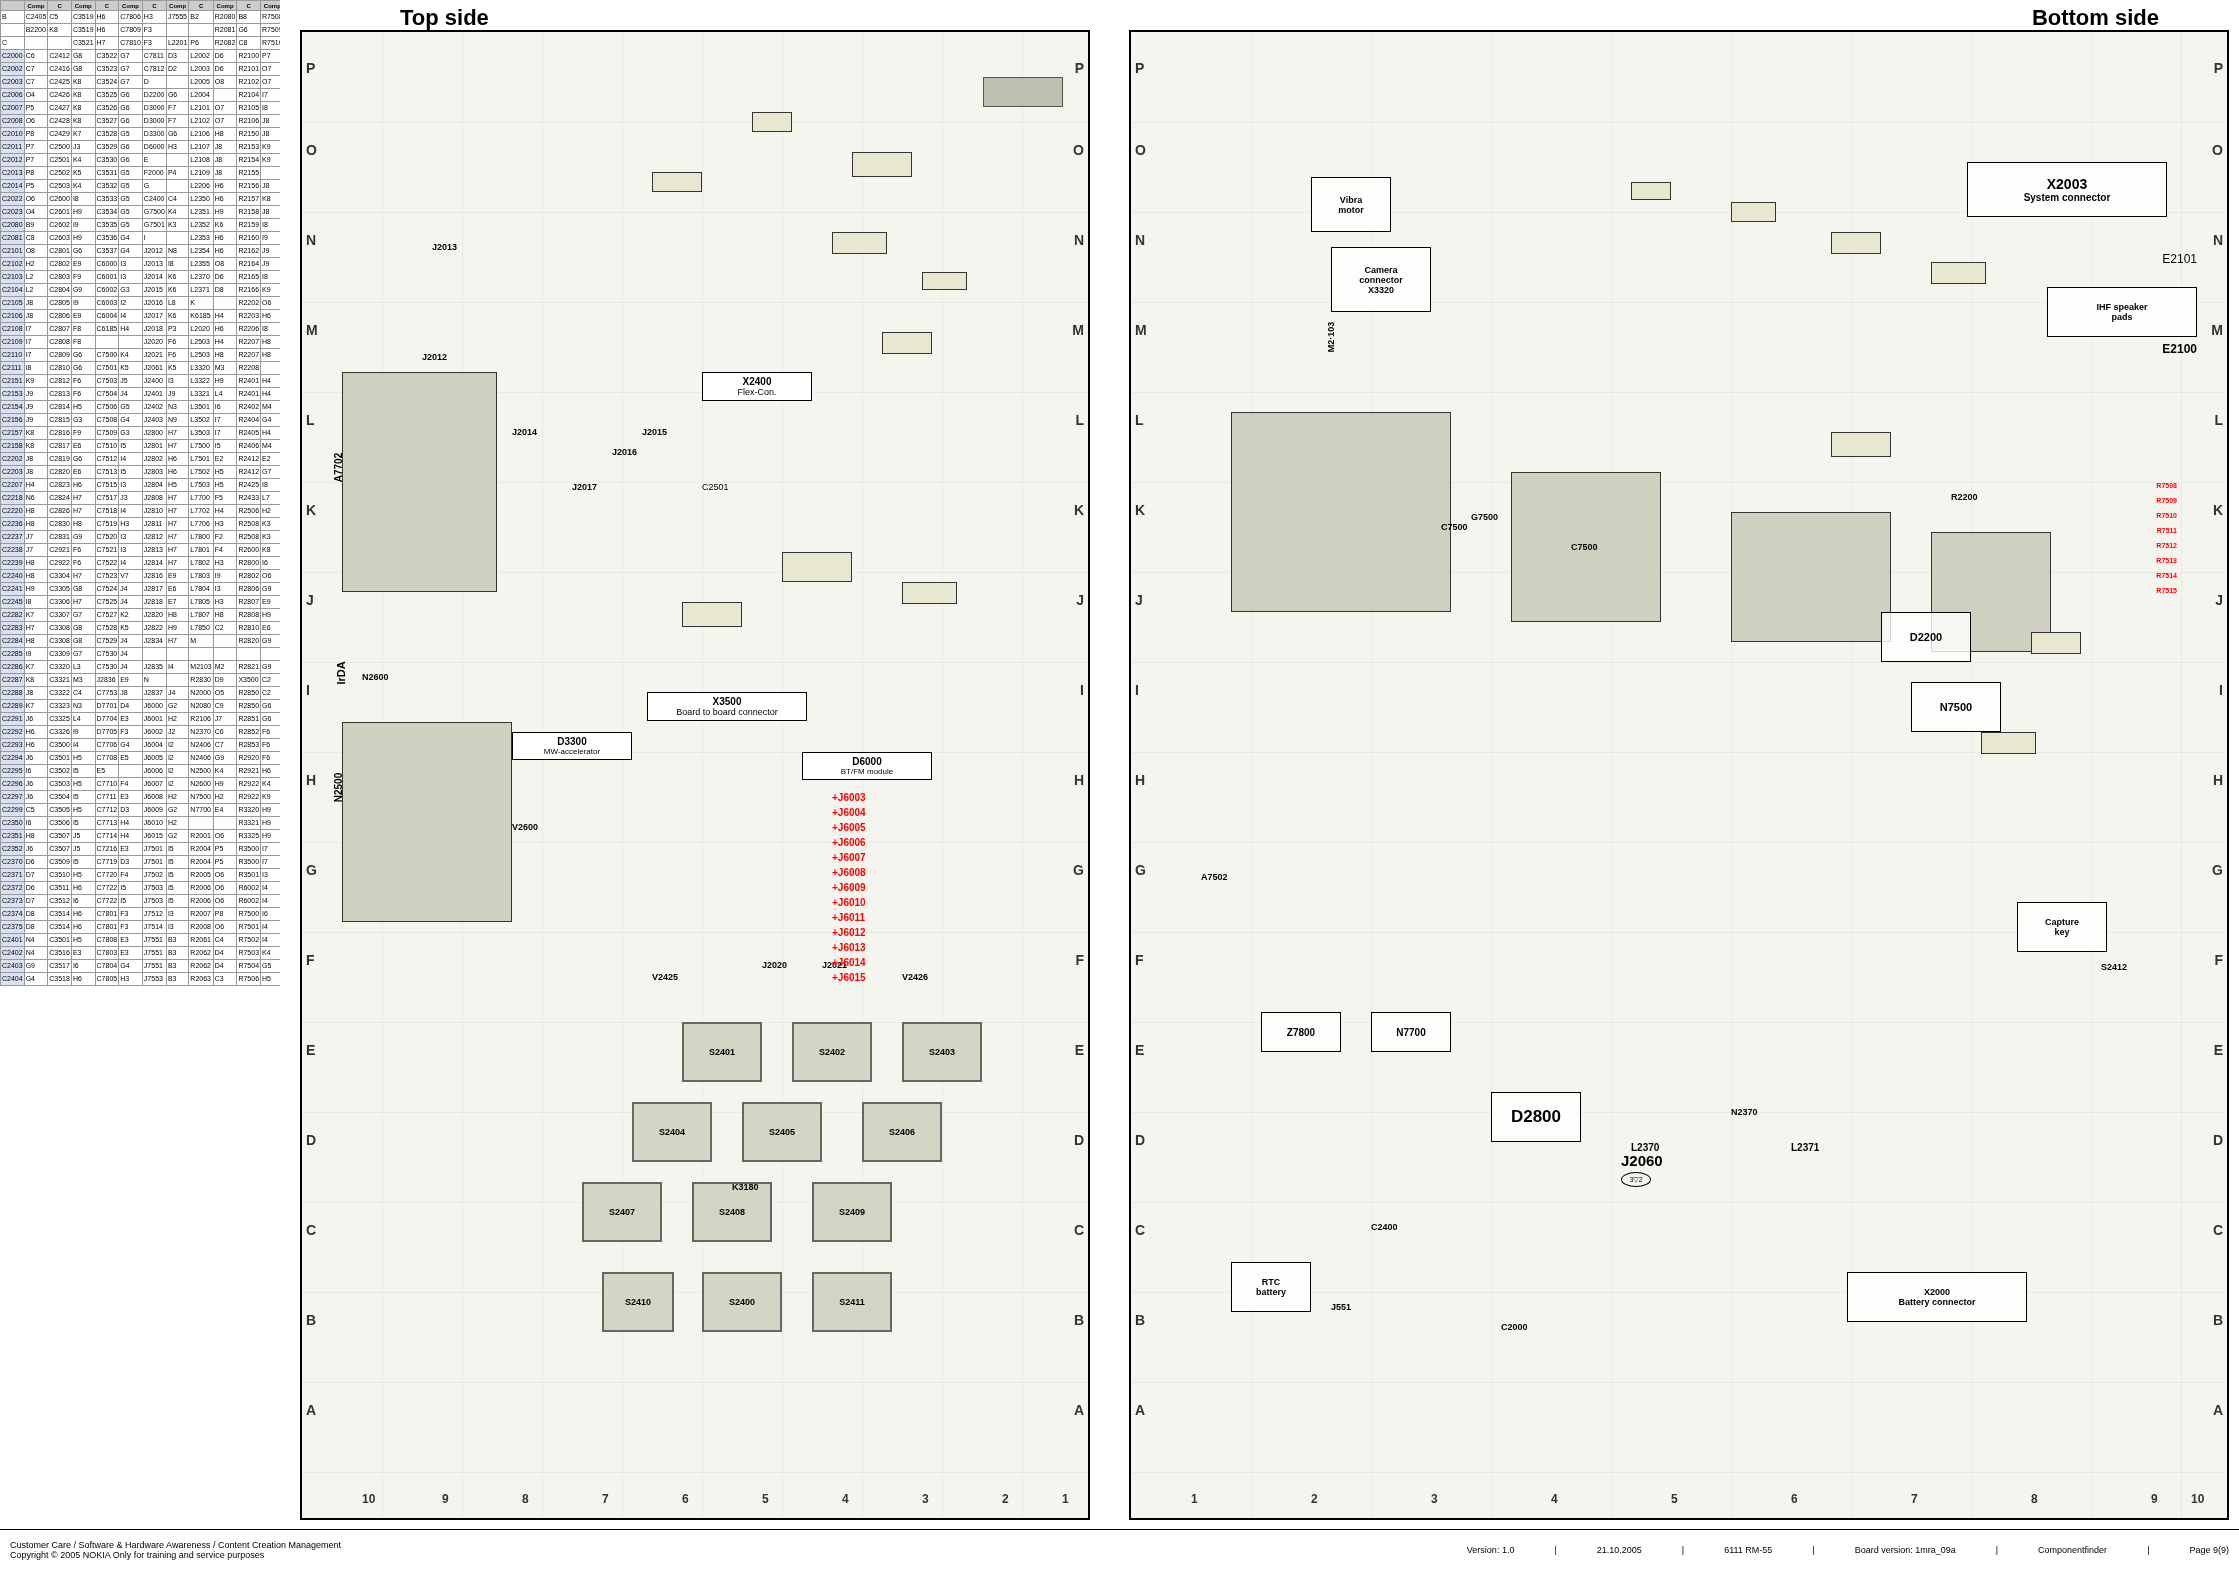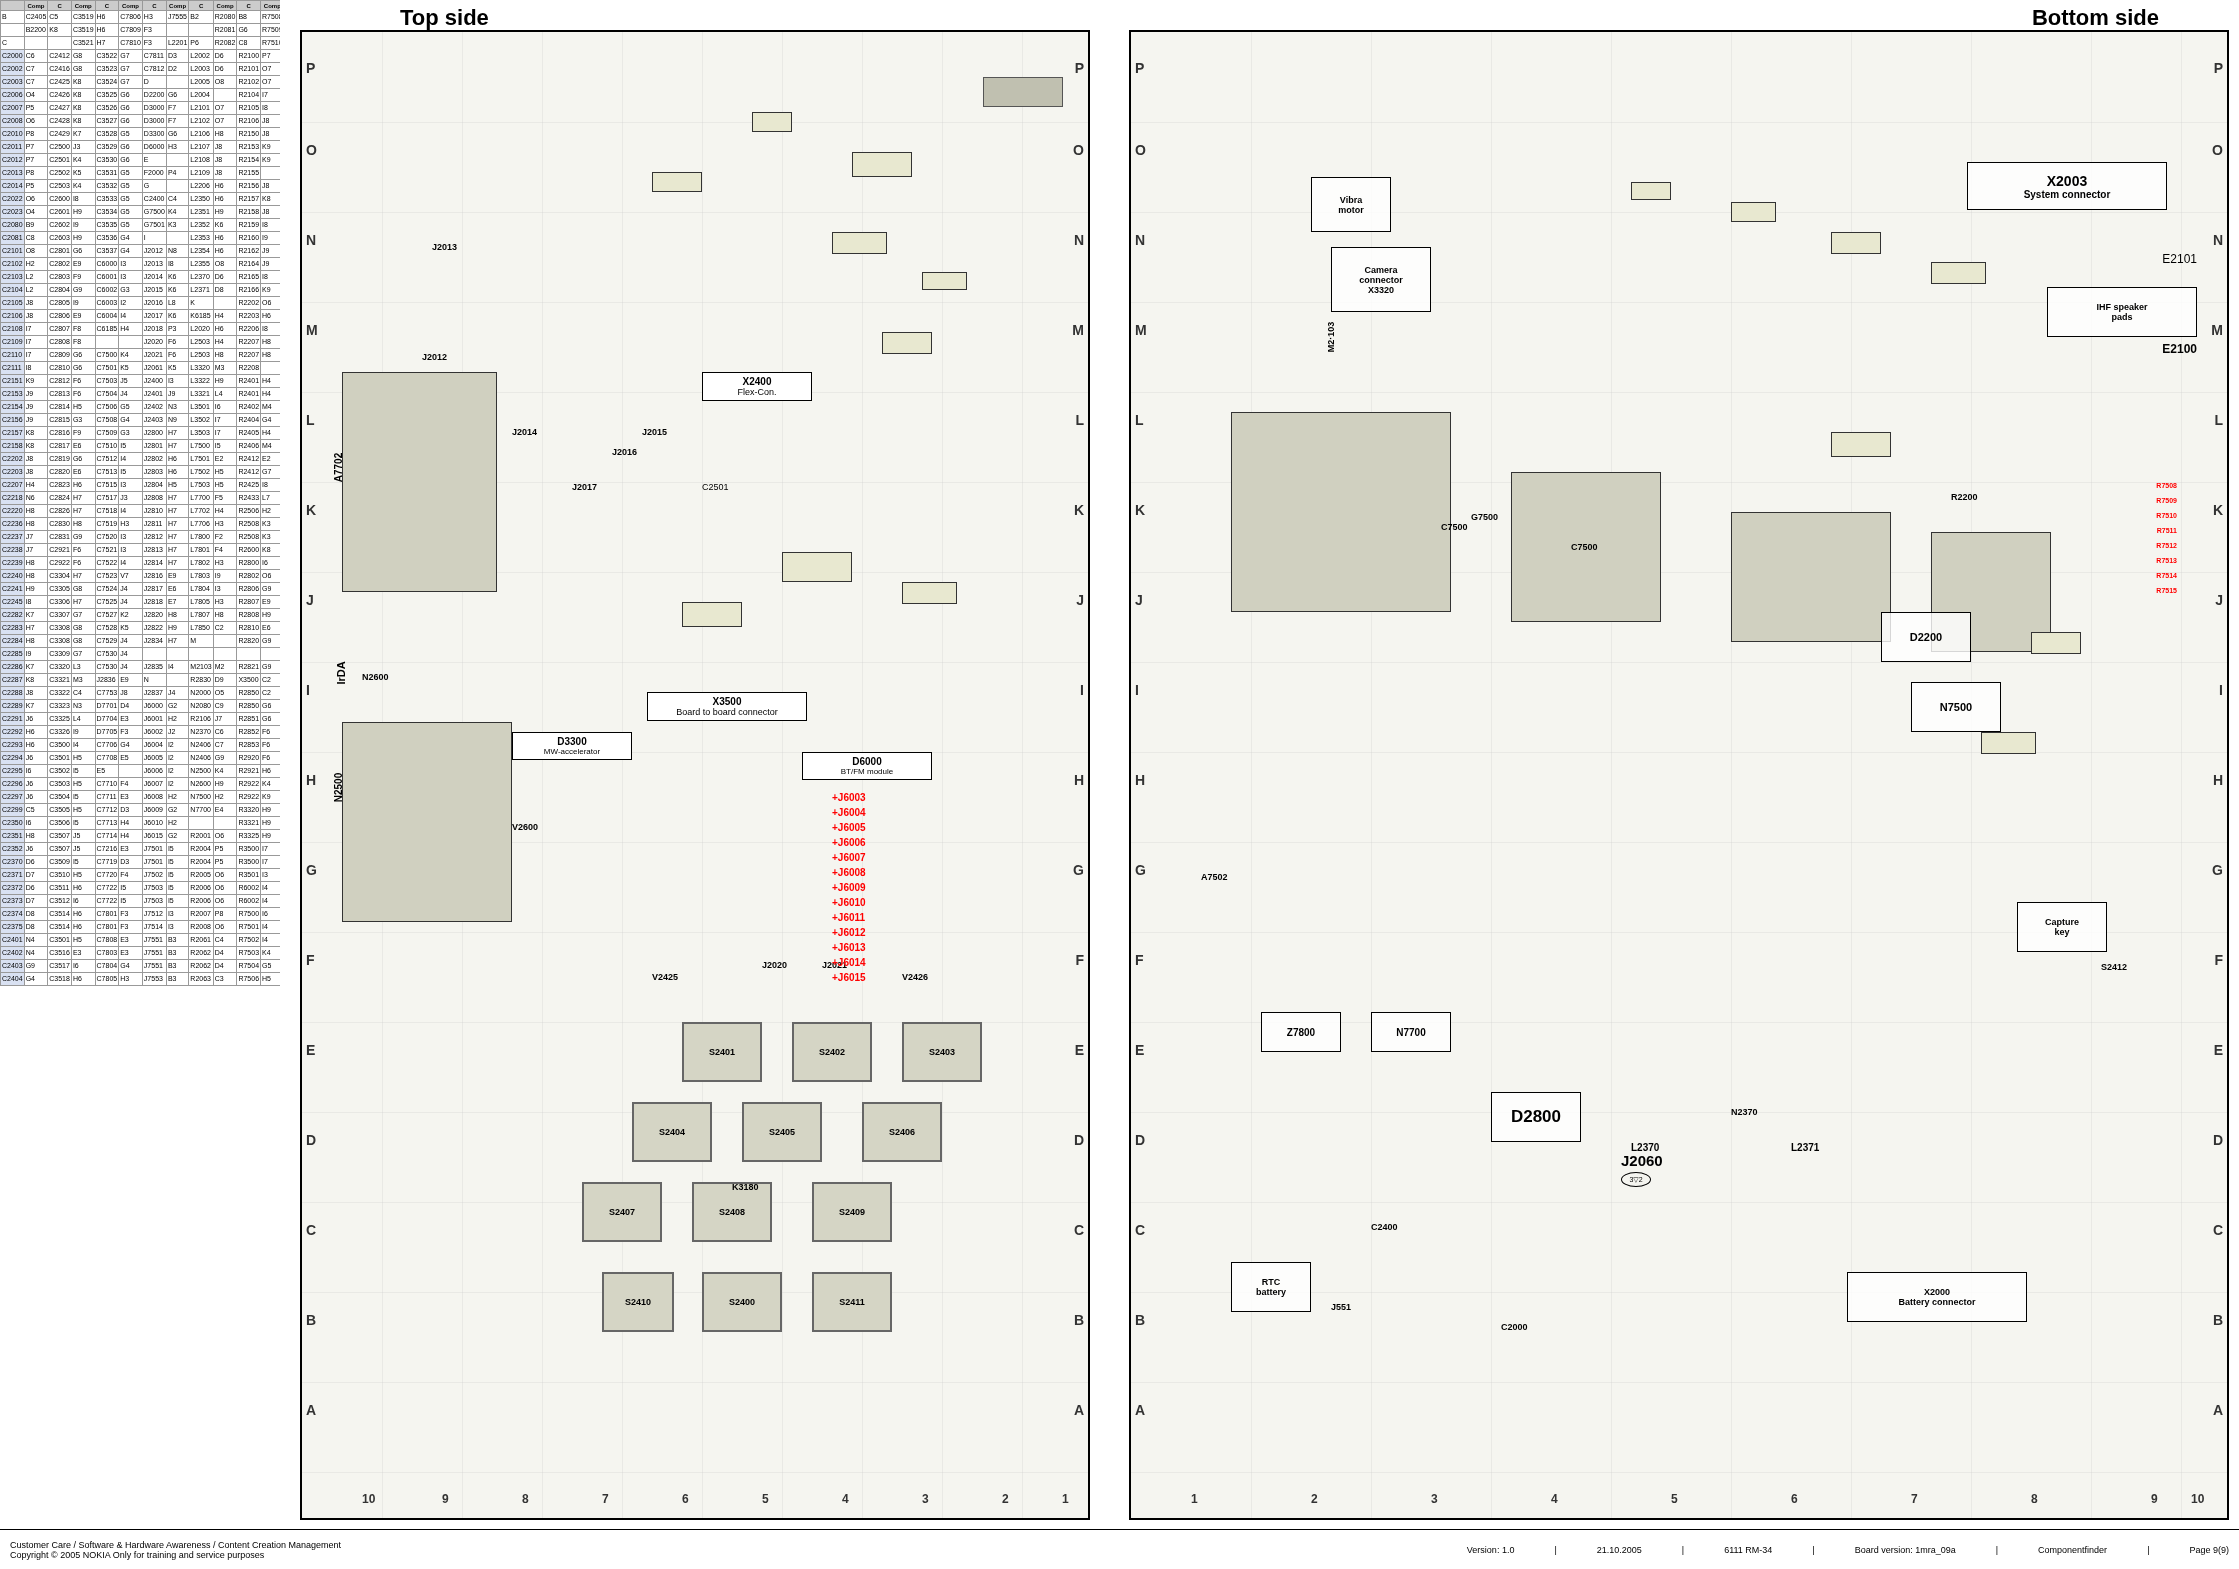--- a/index.html
+++ b/index.html
@@ -1525,21 +1525,21 @@
   <div class="grid-line-v" style="left:120px;opacity:0.3;"></div>
   <div class="grid-line-v" style="left:240px;opacity:0.3;"></div>
   <div class="grid-line-v" style="left:360px;opacity:0.3;"></div>
   <div class="grid-line-v" style="left:480px;opacity:0.3;"></div>
   <div class="grid-line-v" style="left:600px;opacity:0.3;"></div>
   <div class="grid-line-v" style="left:720px;opacity:0.3;"></div>
   <div class="grid-line-v" style="left:840px;opacity:0.3;"></div>
   <div class="grid-line-v" style="left:960px;opacity:0.3;"></div>
   <div class="grid-line-v" style="left:1050px;opacity:0.3;"></div>
 
-  <div class="named-box" style="right:60px;top:130px;width:200px;height:48px;">
+  <div class="named-box" style="right:60px;top:130px;width:200px;height:55px;">
     <div>
       <div style="font-size:14px;">X2003</div>
       <div style="font-size:10px;">System connector</div>
     </div>
   </div>
 
   <div style="position:absolute;right:30px;top:220px;font-size:12px;font-weight:normal;color:#000;">E2101</div>
 
   <div class="named-box" style="right:30px;top:255px;width:150px;height:50px;">
     <div style="font-size:9px;">IHF speaker<br>pads</div>
@@ -1644,21 +1644,21 @@
 <div id="footer">
   <div class="footer-left">
     <div>Customer Care / Software &amp; Hardware Awareness / Content Creation Management</div>
     <div>Copyright © 2005 NOKIA   Only for training and service purposes</div>
   </div>
   <div class="footer-right">
     <span>Version: 1.0</span>
     <span>|</span>
     <span>21.10.2005</span>
     <span>|</span>
-    <span>6111 RM-34</span>
+    <span>6111 RM-55</span>
     <span>|</span>
     <span>Board version:  1mra_09a</span>
     <span>|</span>
     <span>Componentfinder</span>
     <span>|</span>
     <span>Page 9(9)</span>
   </div>
 </div>
 
 </body></html>

